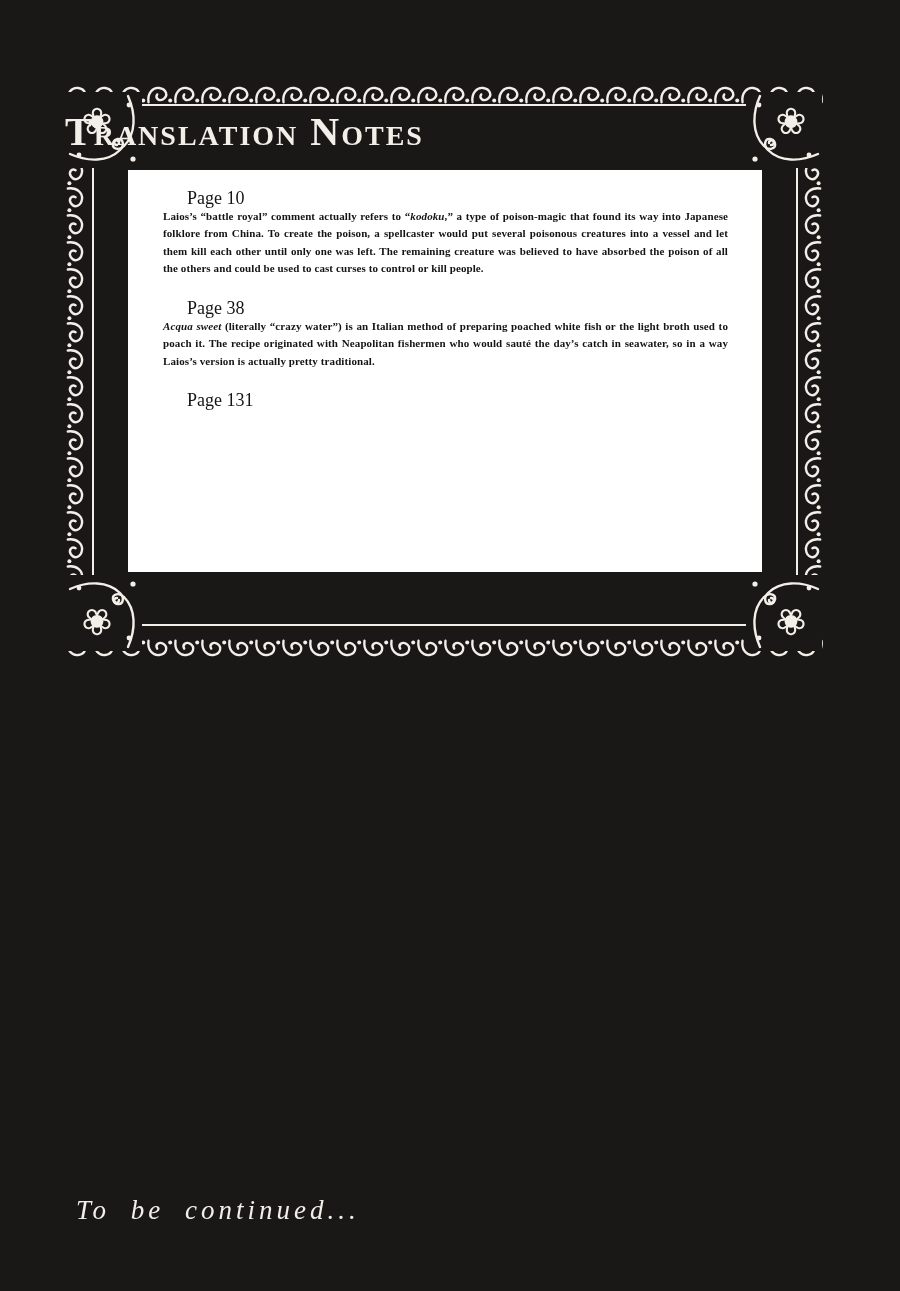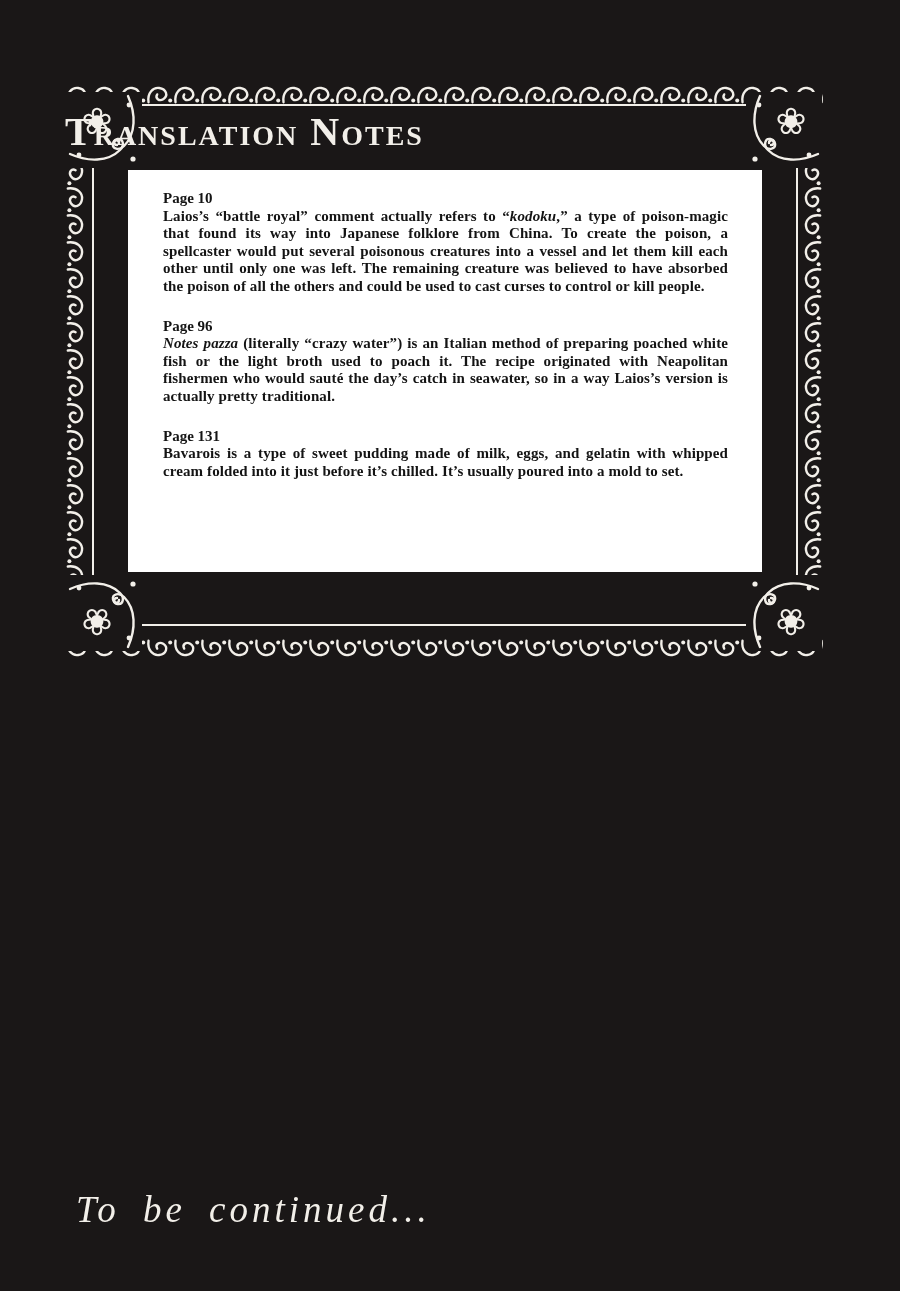--- a/index.html
+++ b/index.html
@@ -59,35 +59,35 @@
   
   .panel {
     position: absolute; left: 63px; top: 85px; width: 634px; height: 402px;
     background: var(--panel, #ffffff);
     box-sizing: border-box;
     padding: 20px 34px 16px 35px;
   }
   .note { color: var(--text, #141414); }
   .note + .note { margin-top: 22px; }
   .note-heading {
-    font-weight: bold; font-size: 15px; line-height: 17.6px;
+    font-weight: normal; font-size: 18px; line-height: 17.6px; margin-left: 24px;
   }
   .note-body {
     margin: 0;
-    font-weight: bold; font-size: 15px; line-height: 17.6px;
+    font-weight: bold; font-size: 11px; line-height: 17.6px;
     text-align: justify;
     letter-spacing: 0.1px;
   }
   .note-body i { font-style: italic; }
 
   
   .footer-text {
     position: absolute; left: 76px; top: 1190px;
     font-style: italic;
-    font-size: 37px; line-height: 40px;
+    font-size: 27px; line-height: 40px;
     letter-spacing: 4px; word-spacing: 10px;
     color: var(--ink, #f2efe9);
   }
 </style>
 </head>
 <body>
 
 <svg width="0" height="0" style="position:absolute" aria-hidden="true">
   <defs>
     <g id="swirl-motif">
@@ -258,27 +258,26 @@
 
   <div class="page-title">Translation Notes</div>
 
   <div class="panel">
     <div>
         <div class="note">
           <div class="note-heading">Page 10</div>
           <p class="note-body"><span>Laios’s “battle royal” comment actually refers to “</span><i>kodoku</i><span>,” a type of poison-magic that found its way into Japanese folklore from China. To create the poison, a spellcaster would put several poisonous creatures into a vessel and let them kill each other until only one was left. The remaining creature was believed to have absorbed the poison of all the others and could be used to cast curses to control or kill people.</span></p>
         </div>
         <div class="note">
-          <div class="note-heading">Page 96</div>
-          <p class="note-body"><i>Notes pazza</i><span> (literally “crazy water”) is an Italian method of preparing poached white fish or the light broth used to poach it. The recipe originated with Neapolitan fishermen who would sauté the day’s catch in seawater, so in a way Laios’s version is actually pretty traditional.</span></p>
+          <div class="note-heading">Page 38</div>
+          <p class="note-body"><i>Acqua sweet</i><span> (literally “crazy water”) is an Italian method of preparing poached white fish or the light broth used to poach it. The recipe originated with Neapolitan fishermen who would sauté the day’s catch in seawater, so in a way Laios’s version is actually pretty traditional.</span></p>
         </div>
         <div class="note">
         </div>
         <div class="note">
           <div class="note-heading">Page 131</div>
-          <p class="note-body"><span>Bavarois is a type of sweet pudding made of milk, eggs, and gelatin with whipped cream folded into it just before it’s chilled. It’s usually poured into a mold to set.</span></p>
         </div>
       </div>
   </div>
 
 </div>
 
 <div class="footer-text">To be continued...</div>
 
 </body></html>

